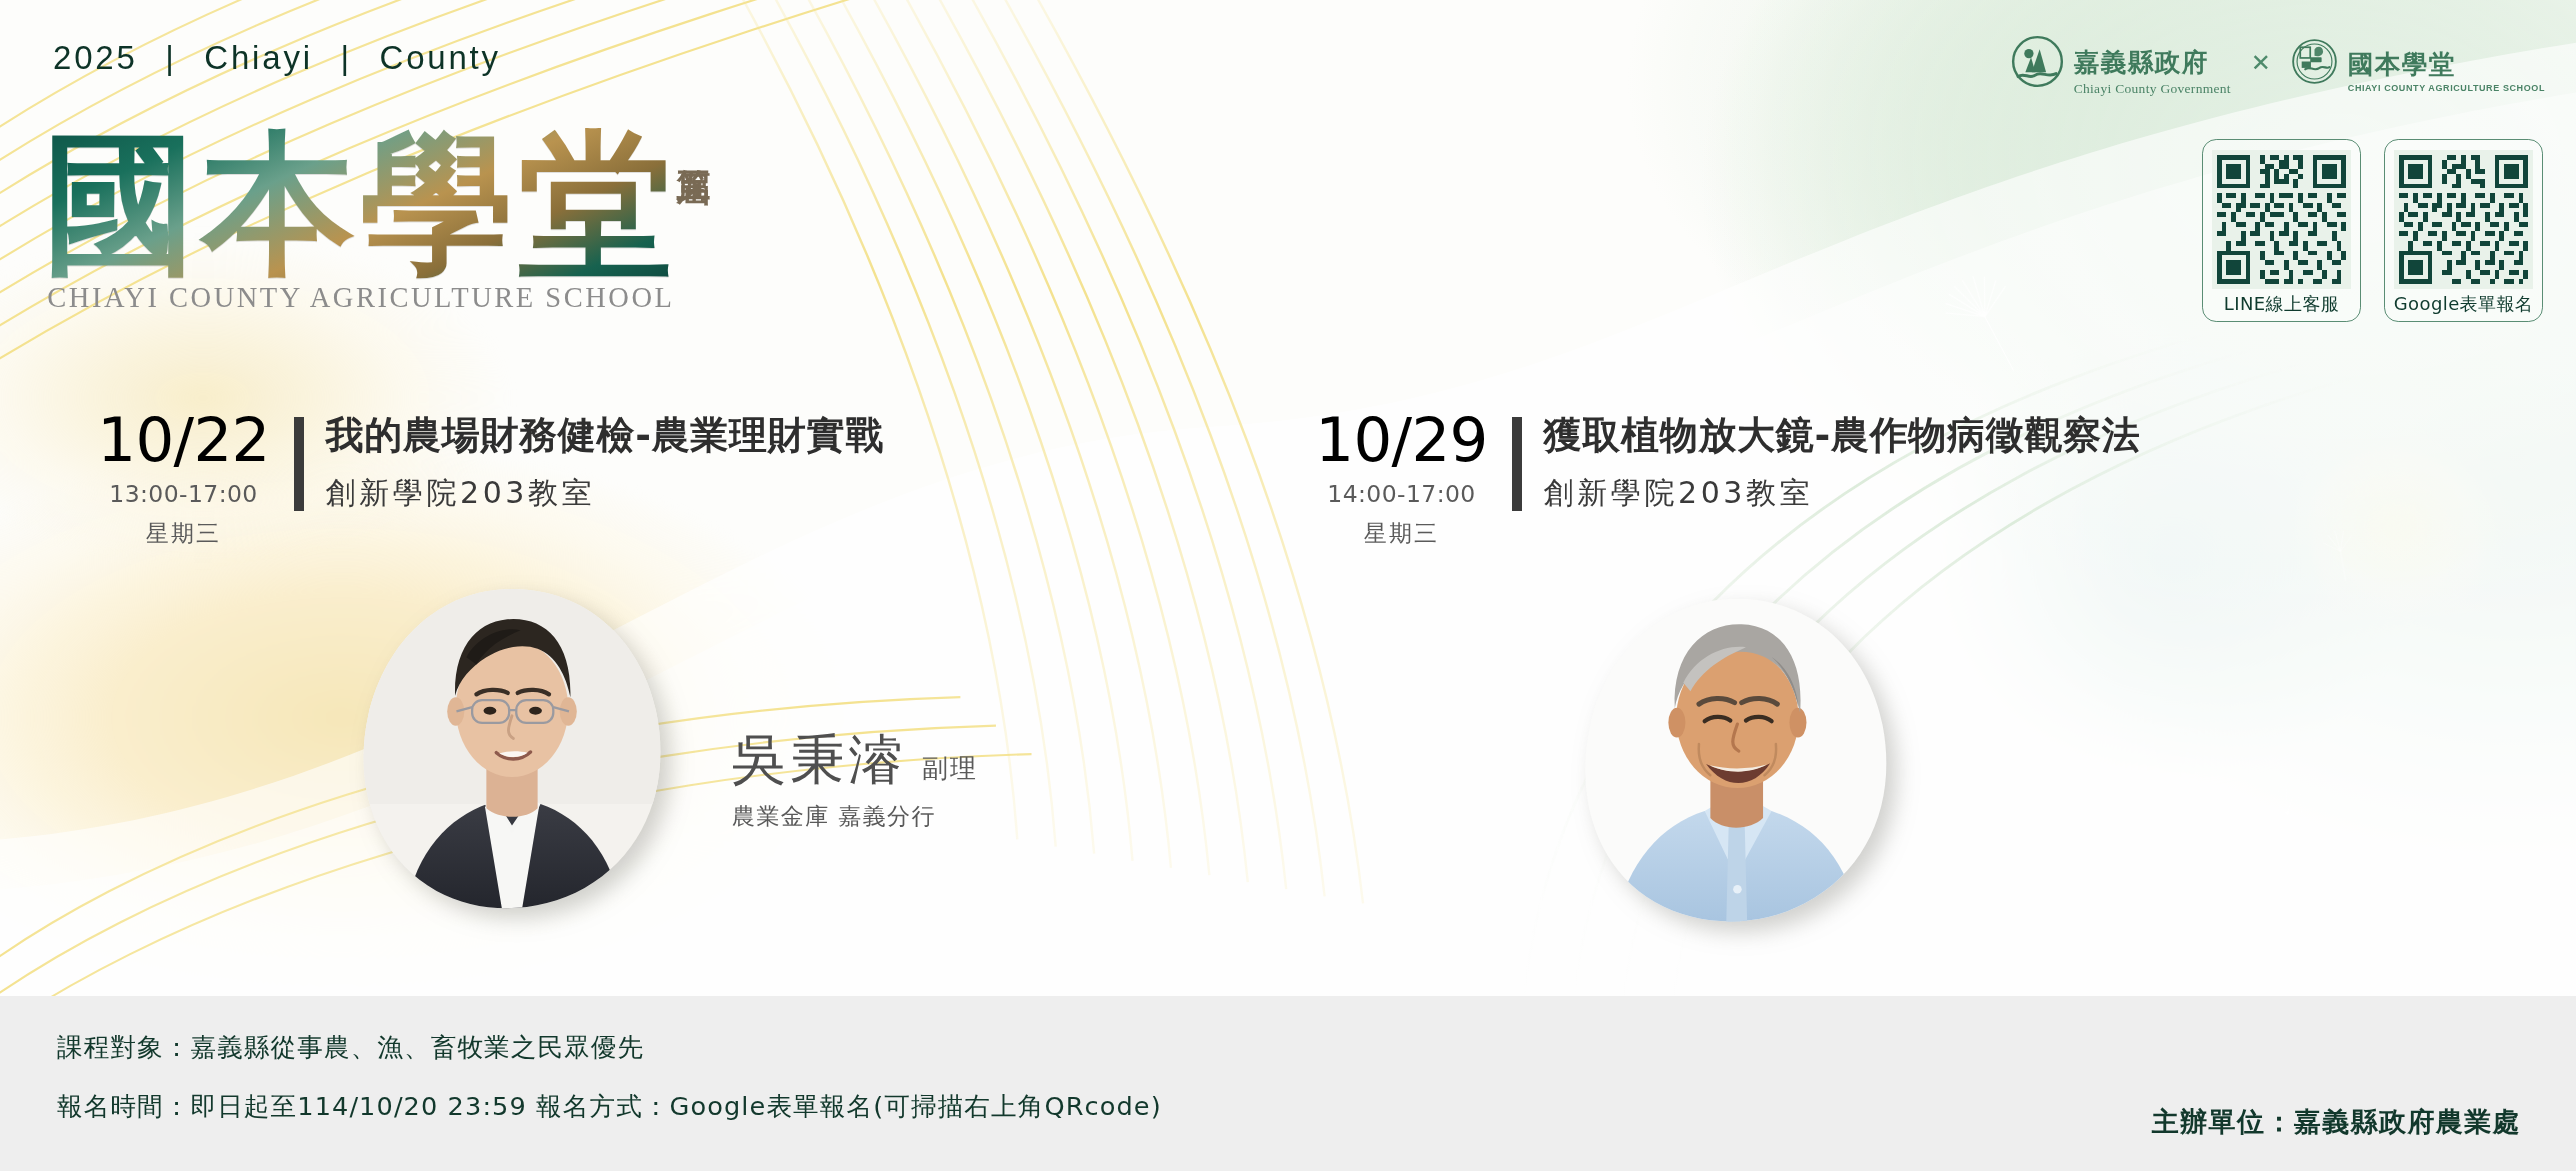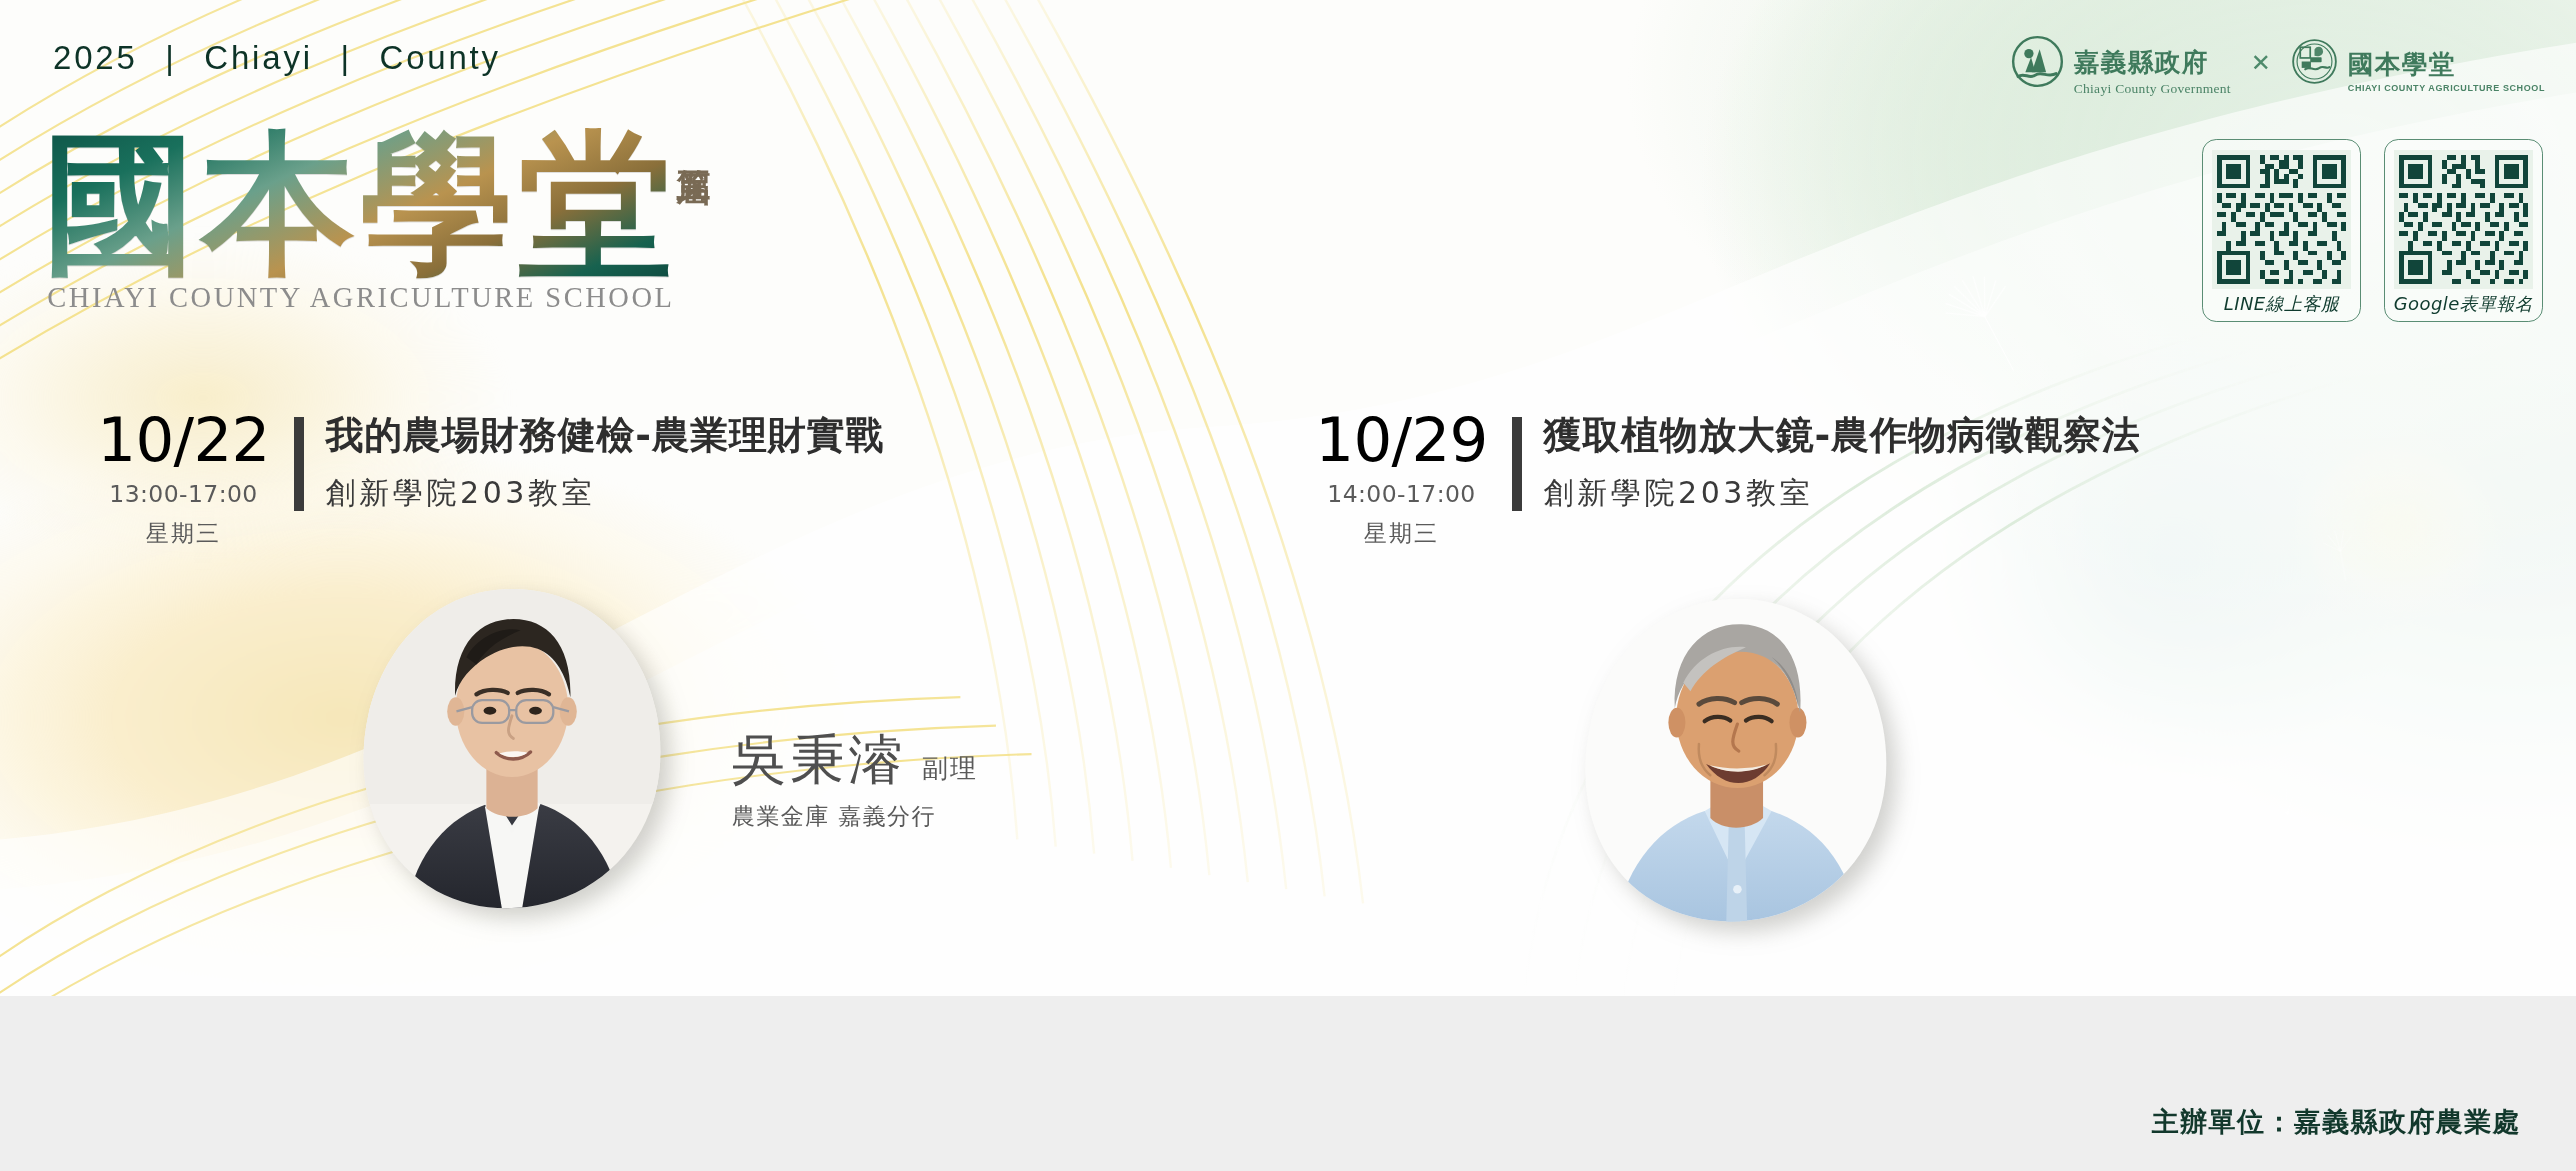--- a/index.html
+++ b/index.html
@@ -92,21 +92,21 @@
   .qr-row{position:absolute;right:33px;top:139px;display:flex;gap:23px;}
   .qr-card{
     width:159px;border:1.4px solid #5a8d74;border-radius:14.2px;
     background:rgba(255,255,255,.22);
     padding:10px 8.5px 5.7px;box-sizing:border-box;
     display:flex;flex-direction:column;align-items:center;gap:4.3px;
   }
   .qr-img{width:139px;height:139px;display:block;}
   .qr-label{
     font-size:18px;color:#0f3b2e;letter-spacing:0.4px;line-height:1.2;
-    font-family:"DejaVu Sans","Liberation Sans",sans-serif;white-space:nowrap;font-style:italic;
+    font-family:"DejaVu Sans","Liberation Sans",sans-serif;white-space:nowrap;
   }
 
   
   .course{position:absolute;display:flex;align-items:flex-start;}
   .course.left{left:77px;top:411px;}
   .course.right{left:1295px;top:411px;}
   .c-date{width:213px;text-align:center;flex:0 0 auto;}
   .c-day{
     font-size:61px;font-weight:400;color:#000000;line-height:.96;letter-spacing:-0.7px;
     font-family:"DejaVu Sans","Liberation Sans",sans-serif;
@@ -716,17 +716,21 @@
           <path d="M213,256 C236,268 272,268 293,255 C268,262 238,262 213,256 Z" fill="#f3ece2"></path>
 
           <path d="M198,226 C196,248 204,262 214,270" stroke="#c08a5e" stroke-width="3.5" fill="none" stroke-linecap="round"></path>
           <path d="M306,226 C308,248 300,262 290,270" stroke="#c08a5e" stroke-width="3.5" fill="none" stroke-linecap="round"></path>
         </g>
       </svg>
     </div>
   </div>
 
   <div class="footer">
+    <div class="f-left">
+      <div class="f-line">課程對象：嘉義縣從事農、漁、畜牧業之民眾優先</div>
+      <div class="f-line">報名時間：即日起至114/10/20 23:59  報名方式：Google表單報名(可掃描右上角QRcode)</div>
+    </div>
     <div class="f-right">主辦單位：嘉義縣政府農業處</div>
   </div>
 
 </div>
 
 
 </body></html>

